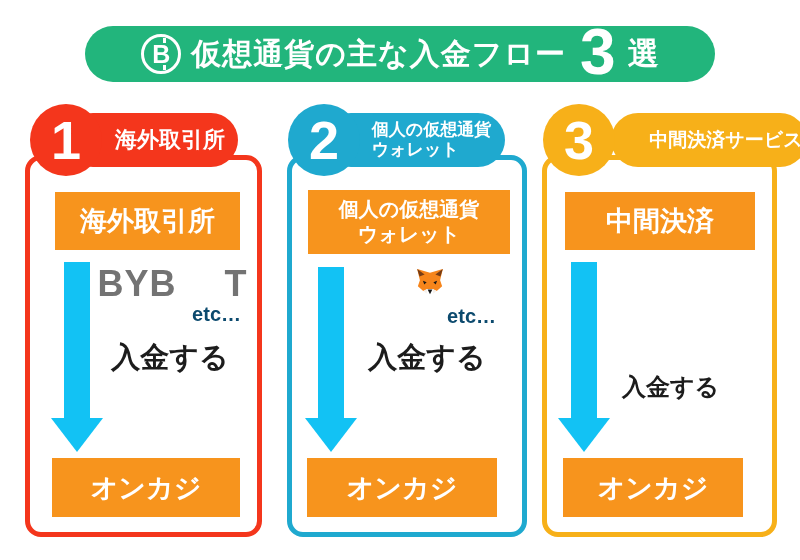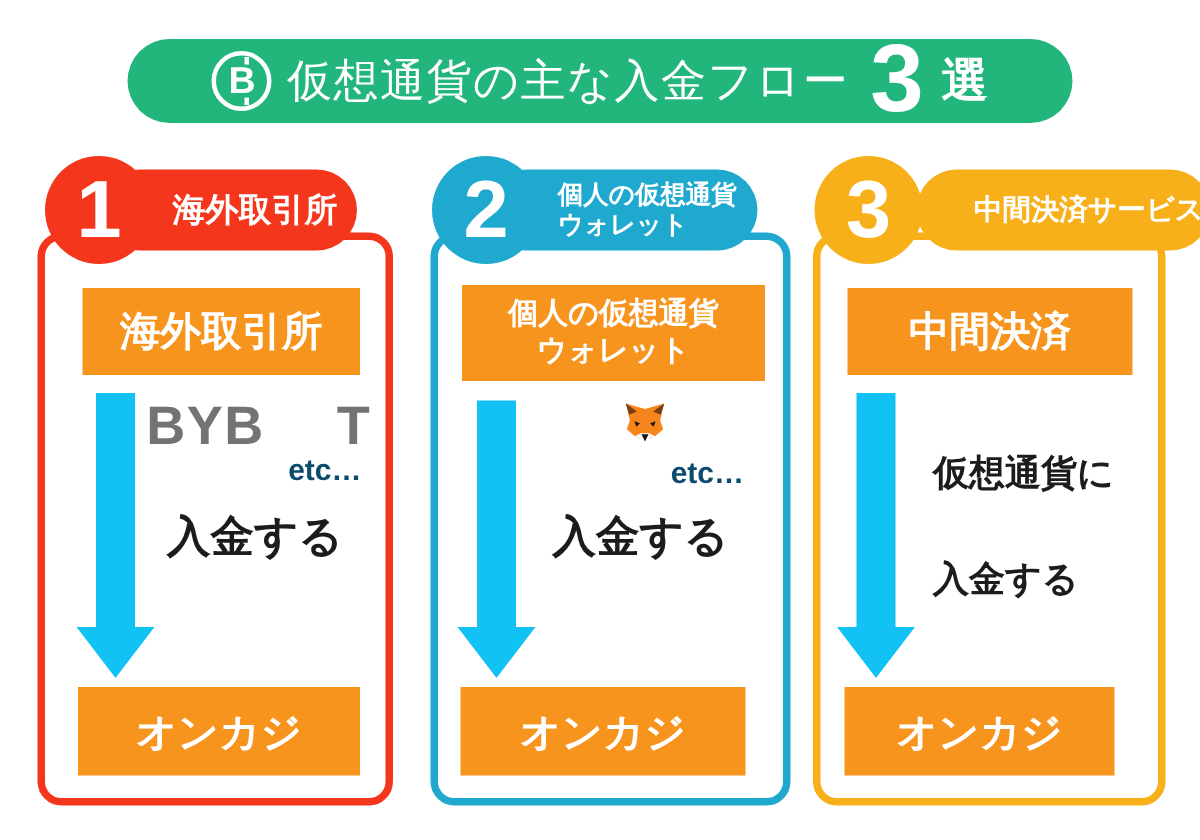--- a/index.html
+++ b/index.html
@@ -18,21 +18,21 @@
     color: #fff;
   }
   .btc-circle {
     position: relative; width: 40px; height: 40px; border: 3px solid #fff;
     border-radius: 50%; display: flex; align-items: center; justify-content: center;
     flex: 0 0 auto;
   }
   .btc-b { font-size: 25px; font-weight: 900; color: #fff; line-height: 1; }
   .btc-tick { position: absolute; width: 3px; height: 5px; background: #fff; left: 19px; }
   .btc-tick.t1 { top: 1px; } .btc-tick.t2 { bottom: 1px; }
-  .header-title { font-size: 30px; font-weight: 400; letter-spacing: 1px; }
+  .header-title { font-size: 30px; font-weight: 700; letter-spacing: 1px; }
   .header-count { font-size: 64px; font-weight: 900; line-height: 56px; margin: -4px 2px 0 4px; }
   .header-count-suffix { font-size: 31px; font-weight: 900; }
 
   
   .col-box { position: absolute; top: 155px; height: 382px; background: #fff; border-radius: 16px; }
   .col-box.c1 { left: 25px;  width: 237px; border: 5px solid #F4361C; }
   .col-box.c2 { left: 287px; width: 240px; border: 5px solid #1FA9CF; }
   .col-box.c3 { left: 542px; width: 235px; border: 5px solid #F7B019; }
 
   
@@ -166,19 +166,19 @@
     </svg>
   </div>
   <div class="etc c2">etc…</div>
   <div class="action c2">入金する</div>
   <div class="obox dst c2">オンカジ</div>
 
   <div class="obox src c3">中間決済</div>
   <div class="arrow-shaft shaft c3"></div>
   <div class="arrow-head head c3"></div>
   <div class="note">
-    <span>仮想通貨に</span><br>
+    <br>
     <br>
     <span>入金する</span>
   </div>
   <div class="obox dst c3">オンカジ</div>
 
 </div>
 
 </body></html>

